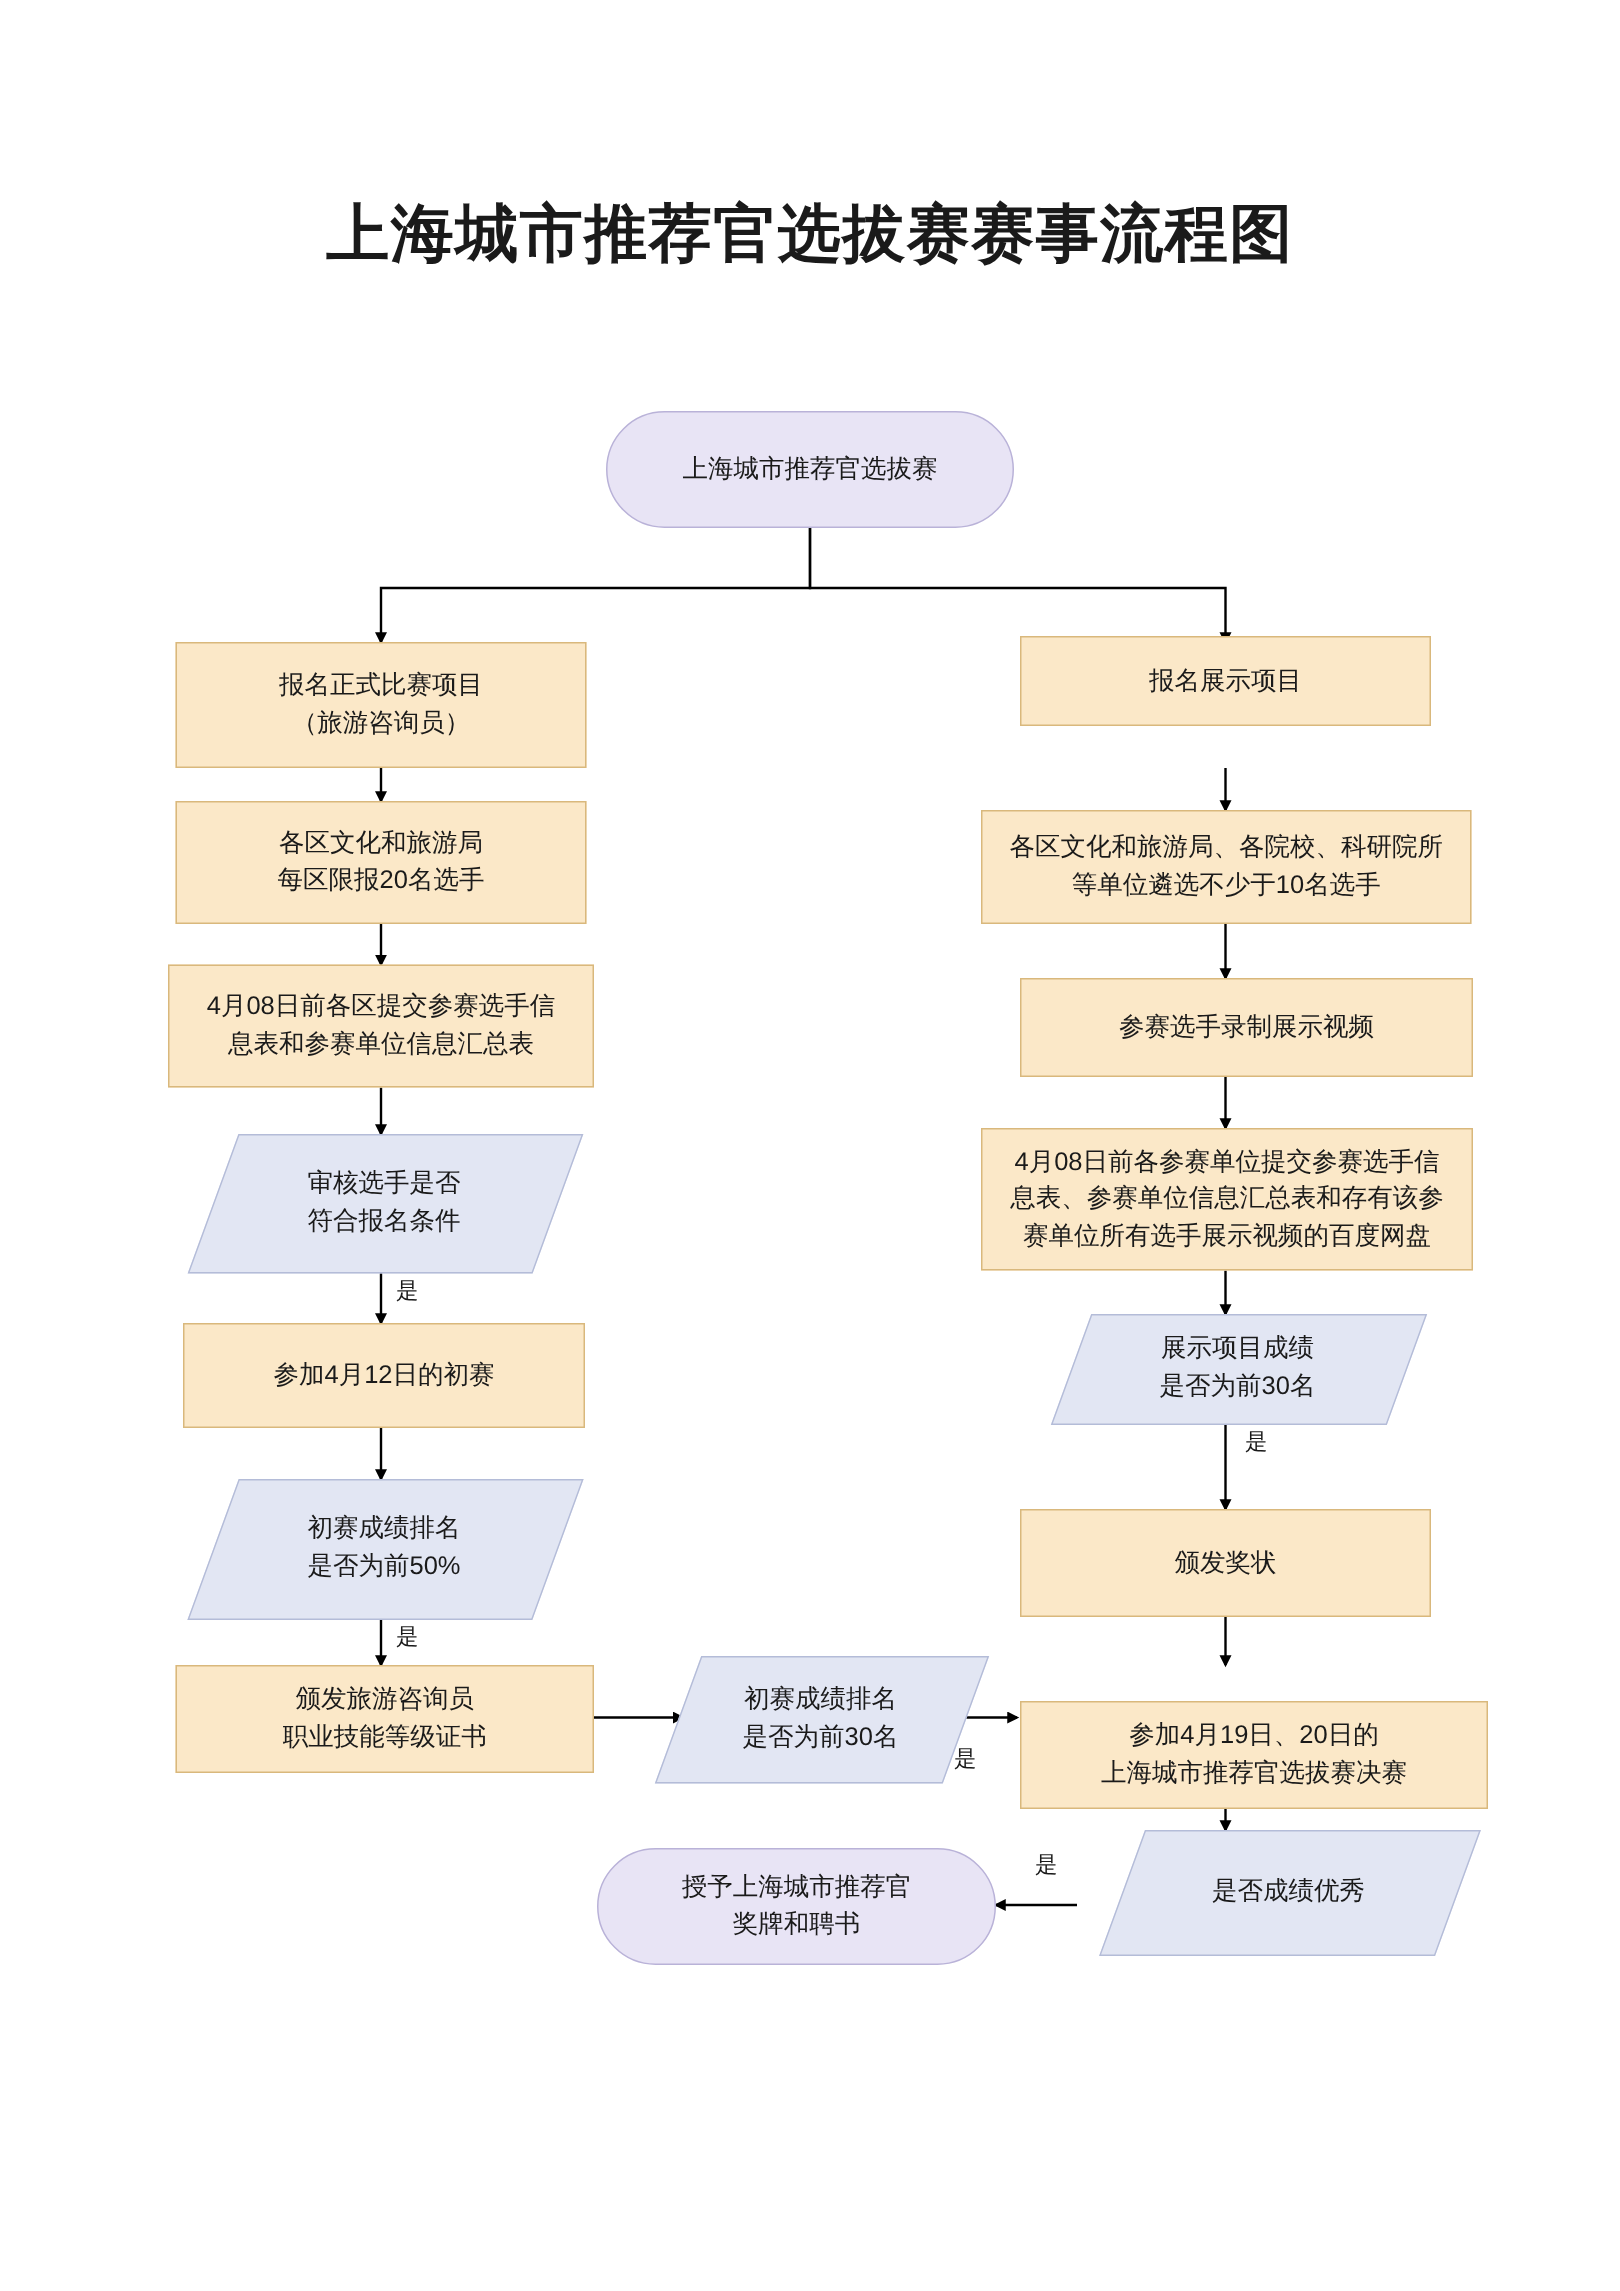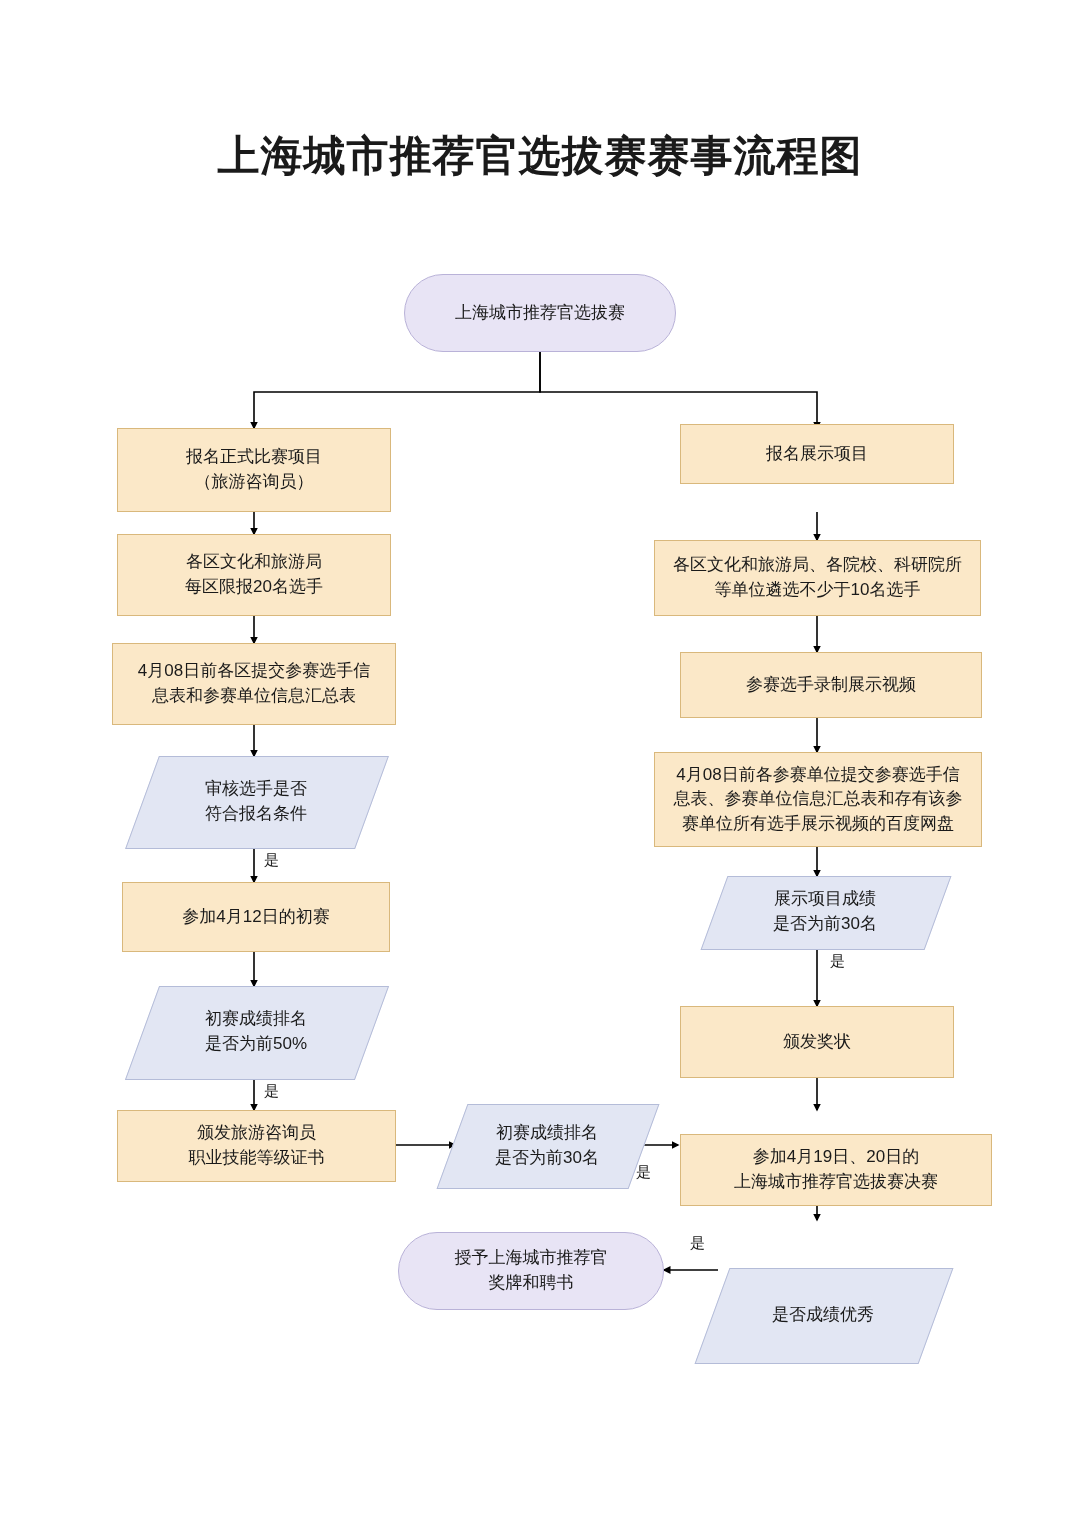--- a/index.html
+++ b/index.html
@@ -189,21 +189,21 @@
     <div class="decision-label">展示项目成绩
 是否为前30名</div>
   </div>
   <div class="yes-label" style="left:830px; top:952px;">是</div>
 
   <div class="node process" style="left:680px; top:1006px; width:274px; height:72px;">颁发奖状</div>
 
   <div class="node process" style="left:680px; top:1134px; width:312px; height:72px;">参加4月19日、20日的
 上海城市推荐官选拔赛决赛</div>
 
-  <div class="decision-wrap" style="left:712px; top:1220px; width:222px; height:94px;margin-top:48px;">
+  <div class="decision-wrap" style="left:748px; top:1220px; width:222px; height:82px;">
     <div class="decision"></div>
     <div class="decision-label">是否成绩优秀</div>
   </div>
   <div class="yes-label" style="left:690px; top:1234px;">是</div>
 
   <div class="node terminator" style="left:398px; top:1232px; width:266px; height:78px;">授予上海城市推荐官
 奖牌和聘书</div>
 
 </div>
 

